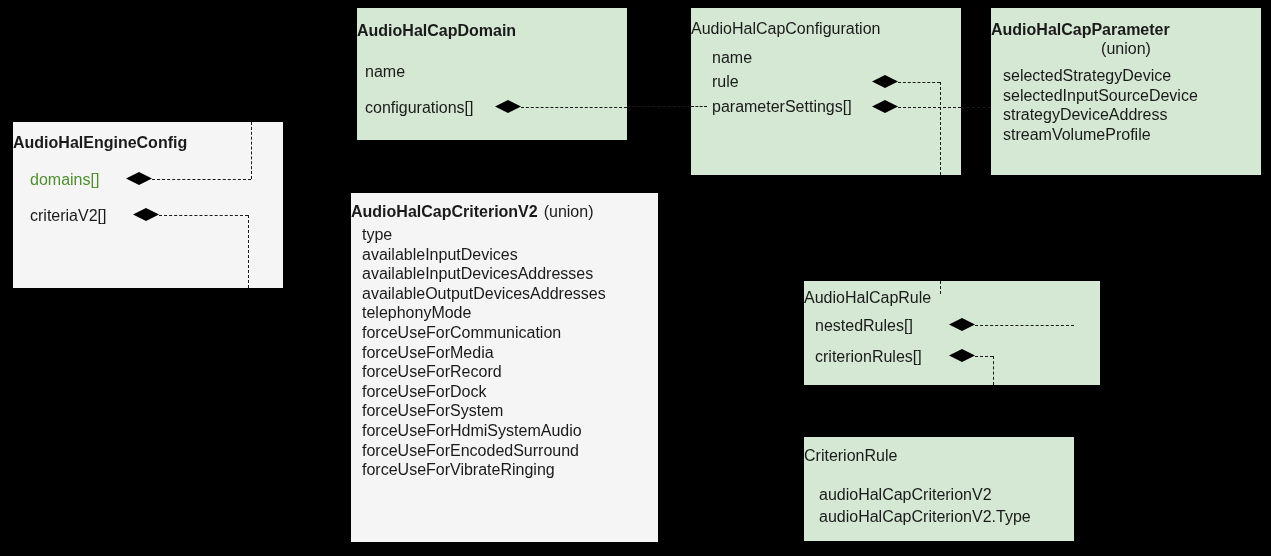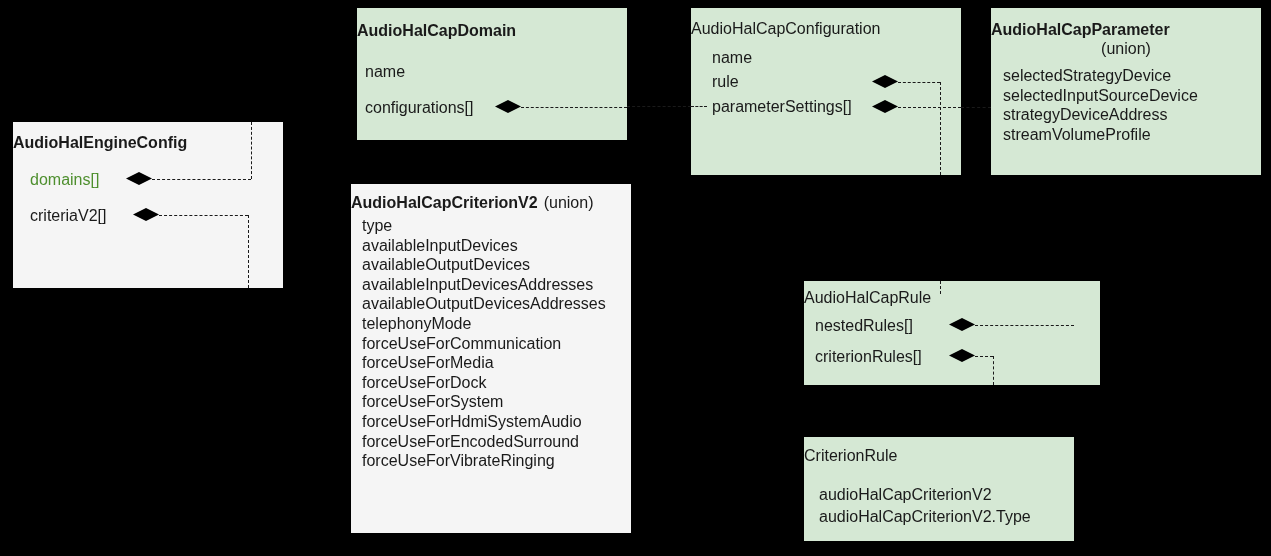--- a/index.html
+++ b/index.html
@@ -130,33 +130,33 @@
     <div class="box-title bold" style="position:absolute; left:0; top:12px; width:303px;">AudioHalCapParameter</div>
     <div class="box-subtitle" style="position:absolute; left:0; top:31px; width:270px;">(union)</div>
     <div class="field-list" style="left:12px; top:58px;">
       <div>selectedStrategyDevice</div>
       <div>selectedInputSourceDevice</div>
       <div>strategyDeviceAddress</div>
       <div>streamVolumeProfile</div>
     </div>
   </div>
 
-  <div class="uml-box gray" style="left:351px; top:184px; width:280px; height:349px;">
+  <div class="uml-box gray" style="left:351px; top:193px; width:307px; height:349px;">
     <div class="box-title bold" style="position:absolute; left:0; top:9px; width:307px;">
       <span>AudioHalCapCriterionV2</span><span class="title-inline-normal" style="margin-left:6px;">(union)</span>
     </div>
     <div class="field-list" style="left:11px; top:32px;">
       <div>type</div>
       <div>availableInputDevices</div>
-      <div>availableOutputDevices</div>
       <div>availableInputDevicesAddresses</div>
       <div>availableOutputDevicesAddresses</div>
       <div>telephonyMode</div>
       <div>forceUseForCommunication</div>
       <div>forceUseForMedia</div>
+      <div>forceUseForRecord</div>
       <div>forceUseForDock</div>
       <div>forceUseForSystem</div>
       <div>forceUseForHdmiSystemAudio</div>
       <div>forceUseForEncodedSurround</div>
       <div>forceUseForVibrateRinging</div>
     </div>
   </div>
 
   <div class="uml-box green" style="left:804px; top:281px; width:296px; height:104px;">
     <div class="box-title" style="position:absolute; left:0; top:7px; width:270px;">AudioHalCapRule</div>

